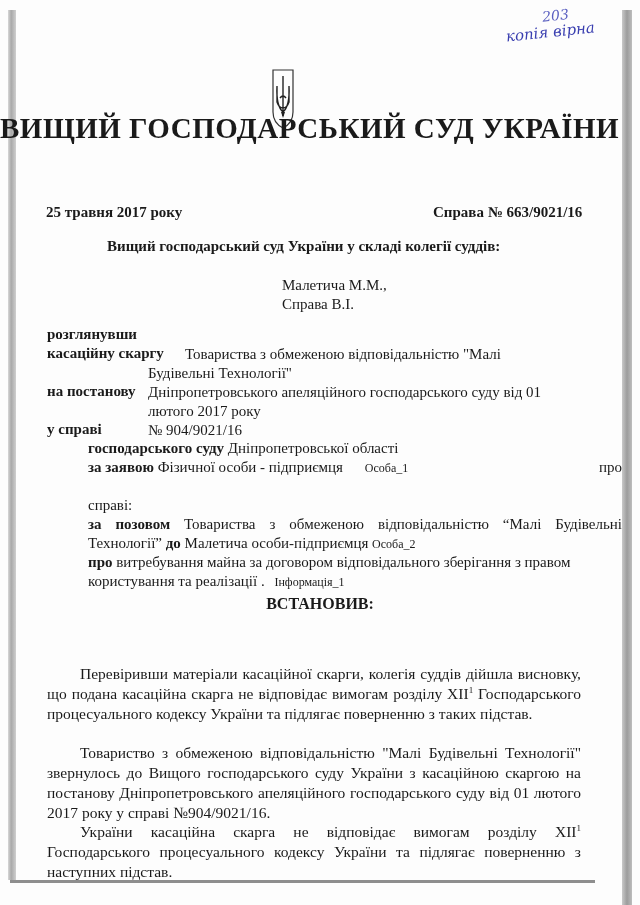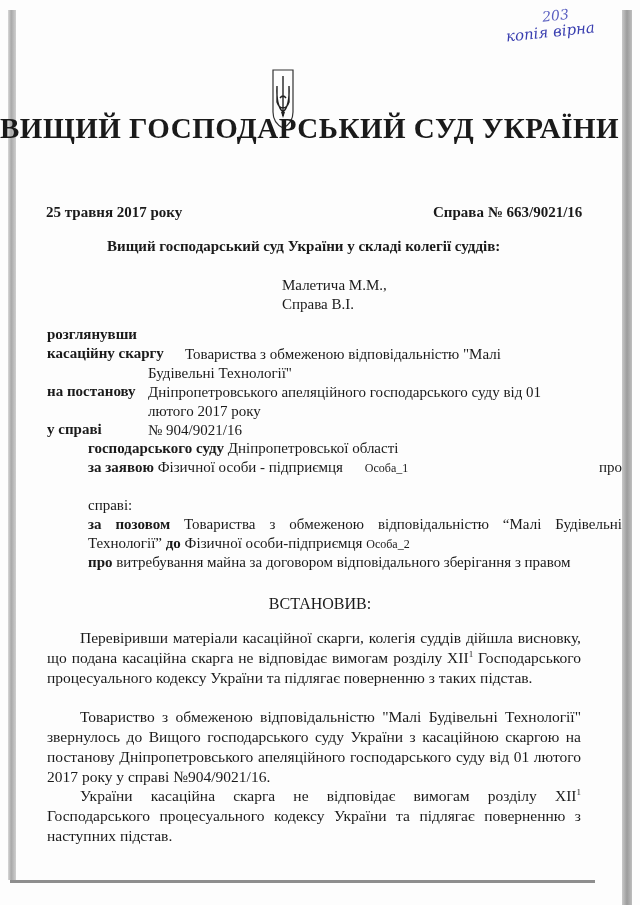--- a/index.html
+++ b/index.html
@@ -31,23 +31,23 @@
   .panel-head { position: absolute; left: 107px; top: 238px; font-weight: bold; font-size: 15px; }
   .judge { position: absolute; left: 282px; font-size: 15px; }
   .lbl { position: absolute; left: 47px; font-weight: bold; font-size: 15px; }
   .val { position: absolute; left: 148px; font-size: 15px; width: 420px; line-height: 19px; }
   .line { position: absolute; left: 54px; width: 534px; font-size: 15px; line-height: 19px;
     text-align: justify; text-align-last: justify; margin-left: 34px; }
   .line.nolast { text-align-last: left; }
   .b { font-weight: bold; }
   .small { font-family: Liberation Serif, serif; font-size: 12px; }
   .section { position: absolute; left: 0; width: 640px; top: 595px; text-align: center;
-    font-weight: normal; font-size: 16px; }
+    font-weight: bold; font-size: 16px; }
   .para { position: absolute; left: 47px; width: 534px; font-size: 15.5px; line-height: 20px;
-    text-align: justify; }
+    text-align: justify; margin-top: 36px; }
   .para .indent { display: inline-block; width: 33px; }
   sup { font-size: 9px; line-height: 0; }
 </style>
 </head>
 <body>
 
 <div class="page">
   <div class="edge-left"></div>
   <div class="edge-right"></div>
   <div class="edge-bottom"></div>
@@ -97,27 +97,31 @@
   </div>
   <div class="line" style="top:515px">
     <span class="b">за позовом</span>
     <span>Товариства з обмеженою відповідальністю “Малі Будівельні</span>
   </div>
 
   <div class="line nolast" style="top:496px">справі:</div>
   <div class="line nolast" style="top:534px">
     <span>Технології”</span>
     <span class="b">до</span>
-    <span>Фізичної особи-підприємця</span>
+    <span>Малетича особи-підприємця</span>
     <span class="small">Особа_2</span>
   </div>
 
   <div class="line nolast" style="top:553px">
     <span class="b">про</span>
     <span>витребування майна за договором відповідального зберігання з правом</span>
+  </div>
+  <div class="line nolast" style="top:572px">
+    <span>користування та реалізації .</span>
+    <span class="small" style="margin-left:6px">Інформація_1</span>
   </div>
 
   <div class="section">ВСТАНОВИВ:</div>
 
   <div class="para" style="top:628px">
     <span class="indent"></span><span>Перевіривши матеріали касаційної скарги, колегія суддів дійшла висновку, що подана касаційна скарга не відповідає вимогам розділу XII</span><sup>1</sup><span> Господарського процесуального кодексу України та підлягає поверненню з таких підстав.</span>
   </div>
 
   <div class="para" style="top:707px">
     <span class="indent"></span><span>Товариство з обмеженою відповідальністю "Малі Будівельні Технології" звернулось до Вищого господарського суду України з касаційною скаргою на постанову Дніпропетровського апеляційного господарського суду від 01 лютого 2017 року у справі №904/9021/16.</span>

